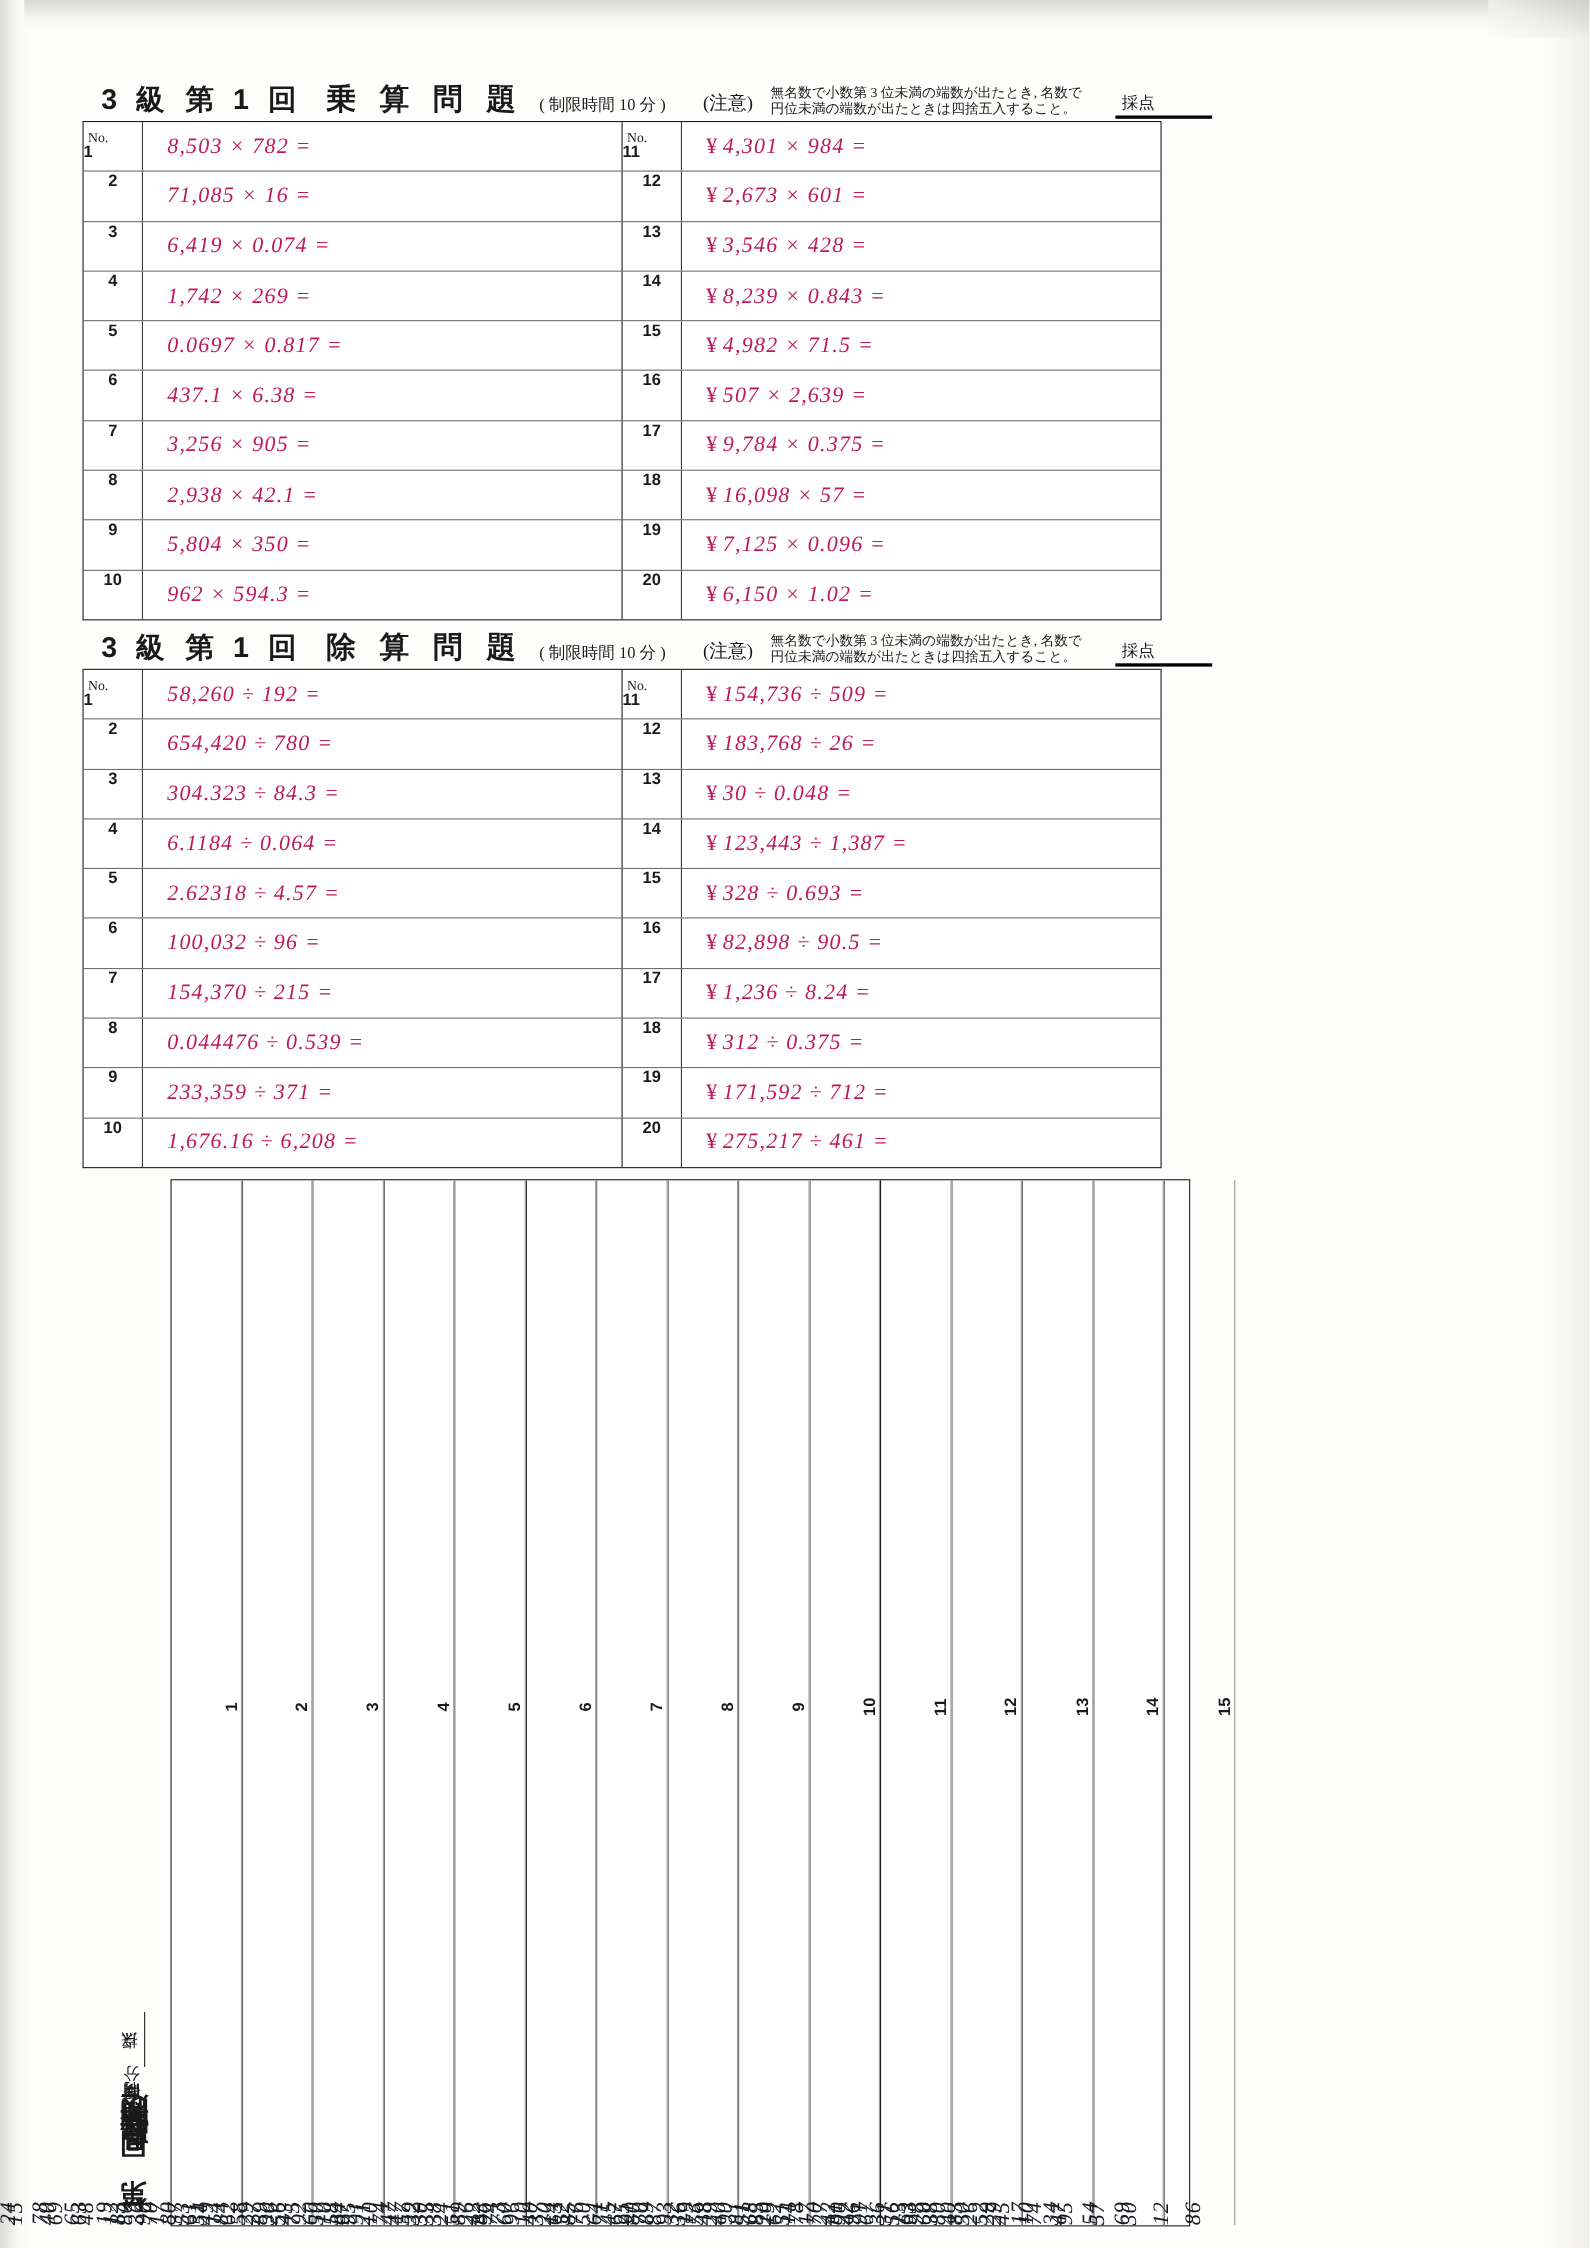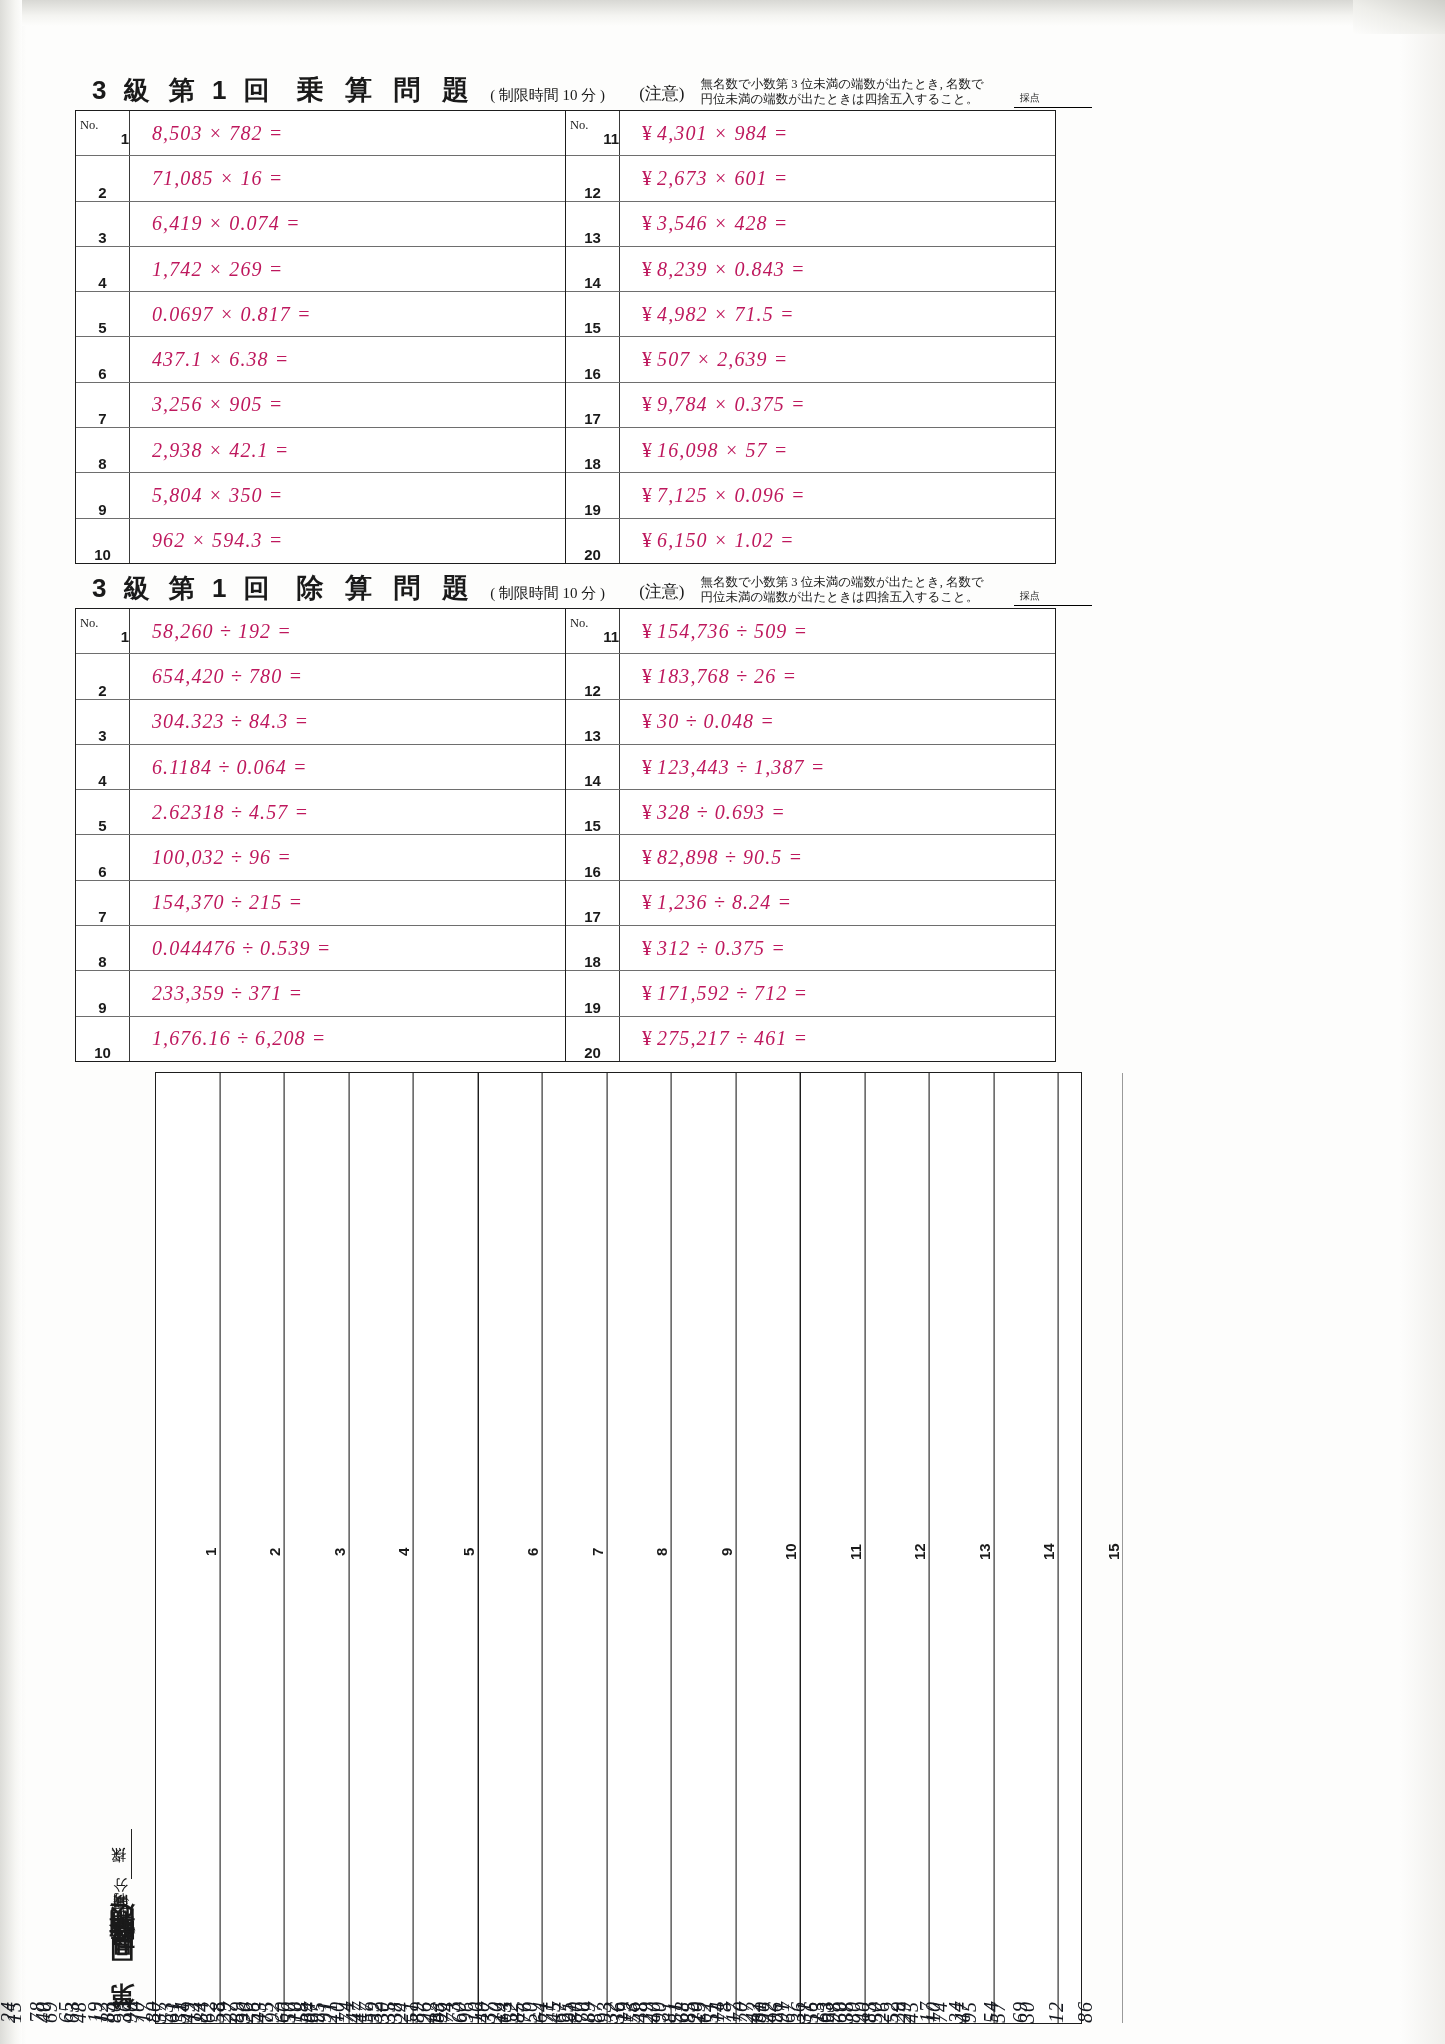--- a/index.html
+++ b/index.html
@@ -50,22 +50,22 @@
   .timelimit{
     font-size:15px;margin-left:14px;padding-bottom:3px;white-space:nowrap;
   }
   .chui{
     font-size:17px;margin-left:34px;padding-bottom:3px;white-space:nowrap;
   }
   .note{
     font-size:12.5px;line-height:1.22;margin-left:16px;padding-bottom:1px;white-space:nowrap;
   }
   .saiten{
-    font-size:10px;margin-left:30px;padding-bottom:2px;white-space:nowrap;
-    border-bottom:1px solid #000000;padding-left:6px;padding-right:52px;
+    font-size:15px;margin-left:30px;padding-bottom:2px;white-space:nowrap;
+    border-bottom:3px solid #000000;padding-left:6px;padding-right:52px;
   }
 
   
   .ptable{
     position:absolute;
     border:1.6px solid #1d1d1d;
     display:flex;
     background:#fff;
   }
   .pcol{display:flex;flex-direction:column;}
@@ -77,21 +77,21 @@
     border-bottom:0.9px solid #6e6e6e;
   }
   .prow:last-child{border-bottom:none;}
   .pnum{
     width:53px;flex:none;
     text-align:center;
     font-family:"Liberation Sans",sans-serif;
     font-size:15px;font-weight:bold;
     border-right:1.1px solid #3a3a3a;
     align-self:stretch;
-    display:flex;align-items:flex-end;justify-content:center;
+    display:flex;align-items:flex-start;justify-content:center;
     position:relative;
   }
   .pnum.first{flex-direction:column;justify-content:center;line-height:1.05;}
   .pnum .nolabel{
     font-size:12.5px;font-weight:normal;
     font-family:"Liberation Serif",serif;
     margin-bottom:-1px;align-self:flex-start;margin-left:4px;
   }
   .pexpr{
     padding-left:22px;

